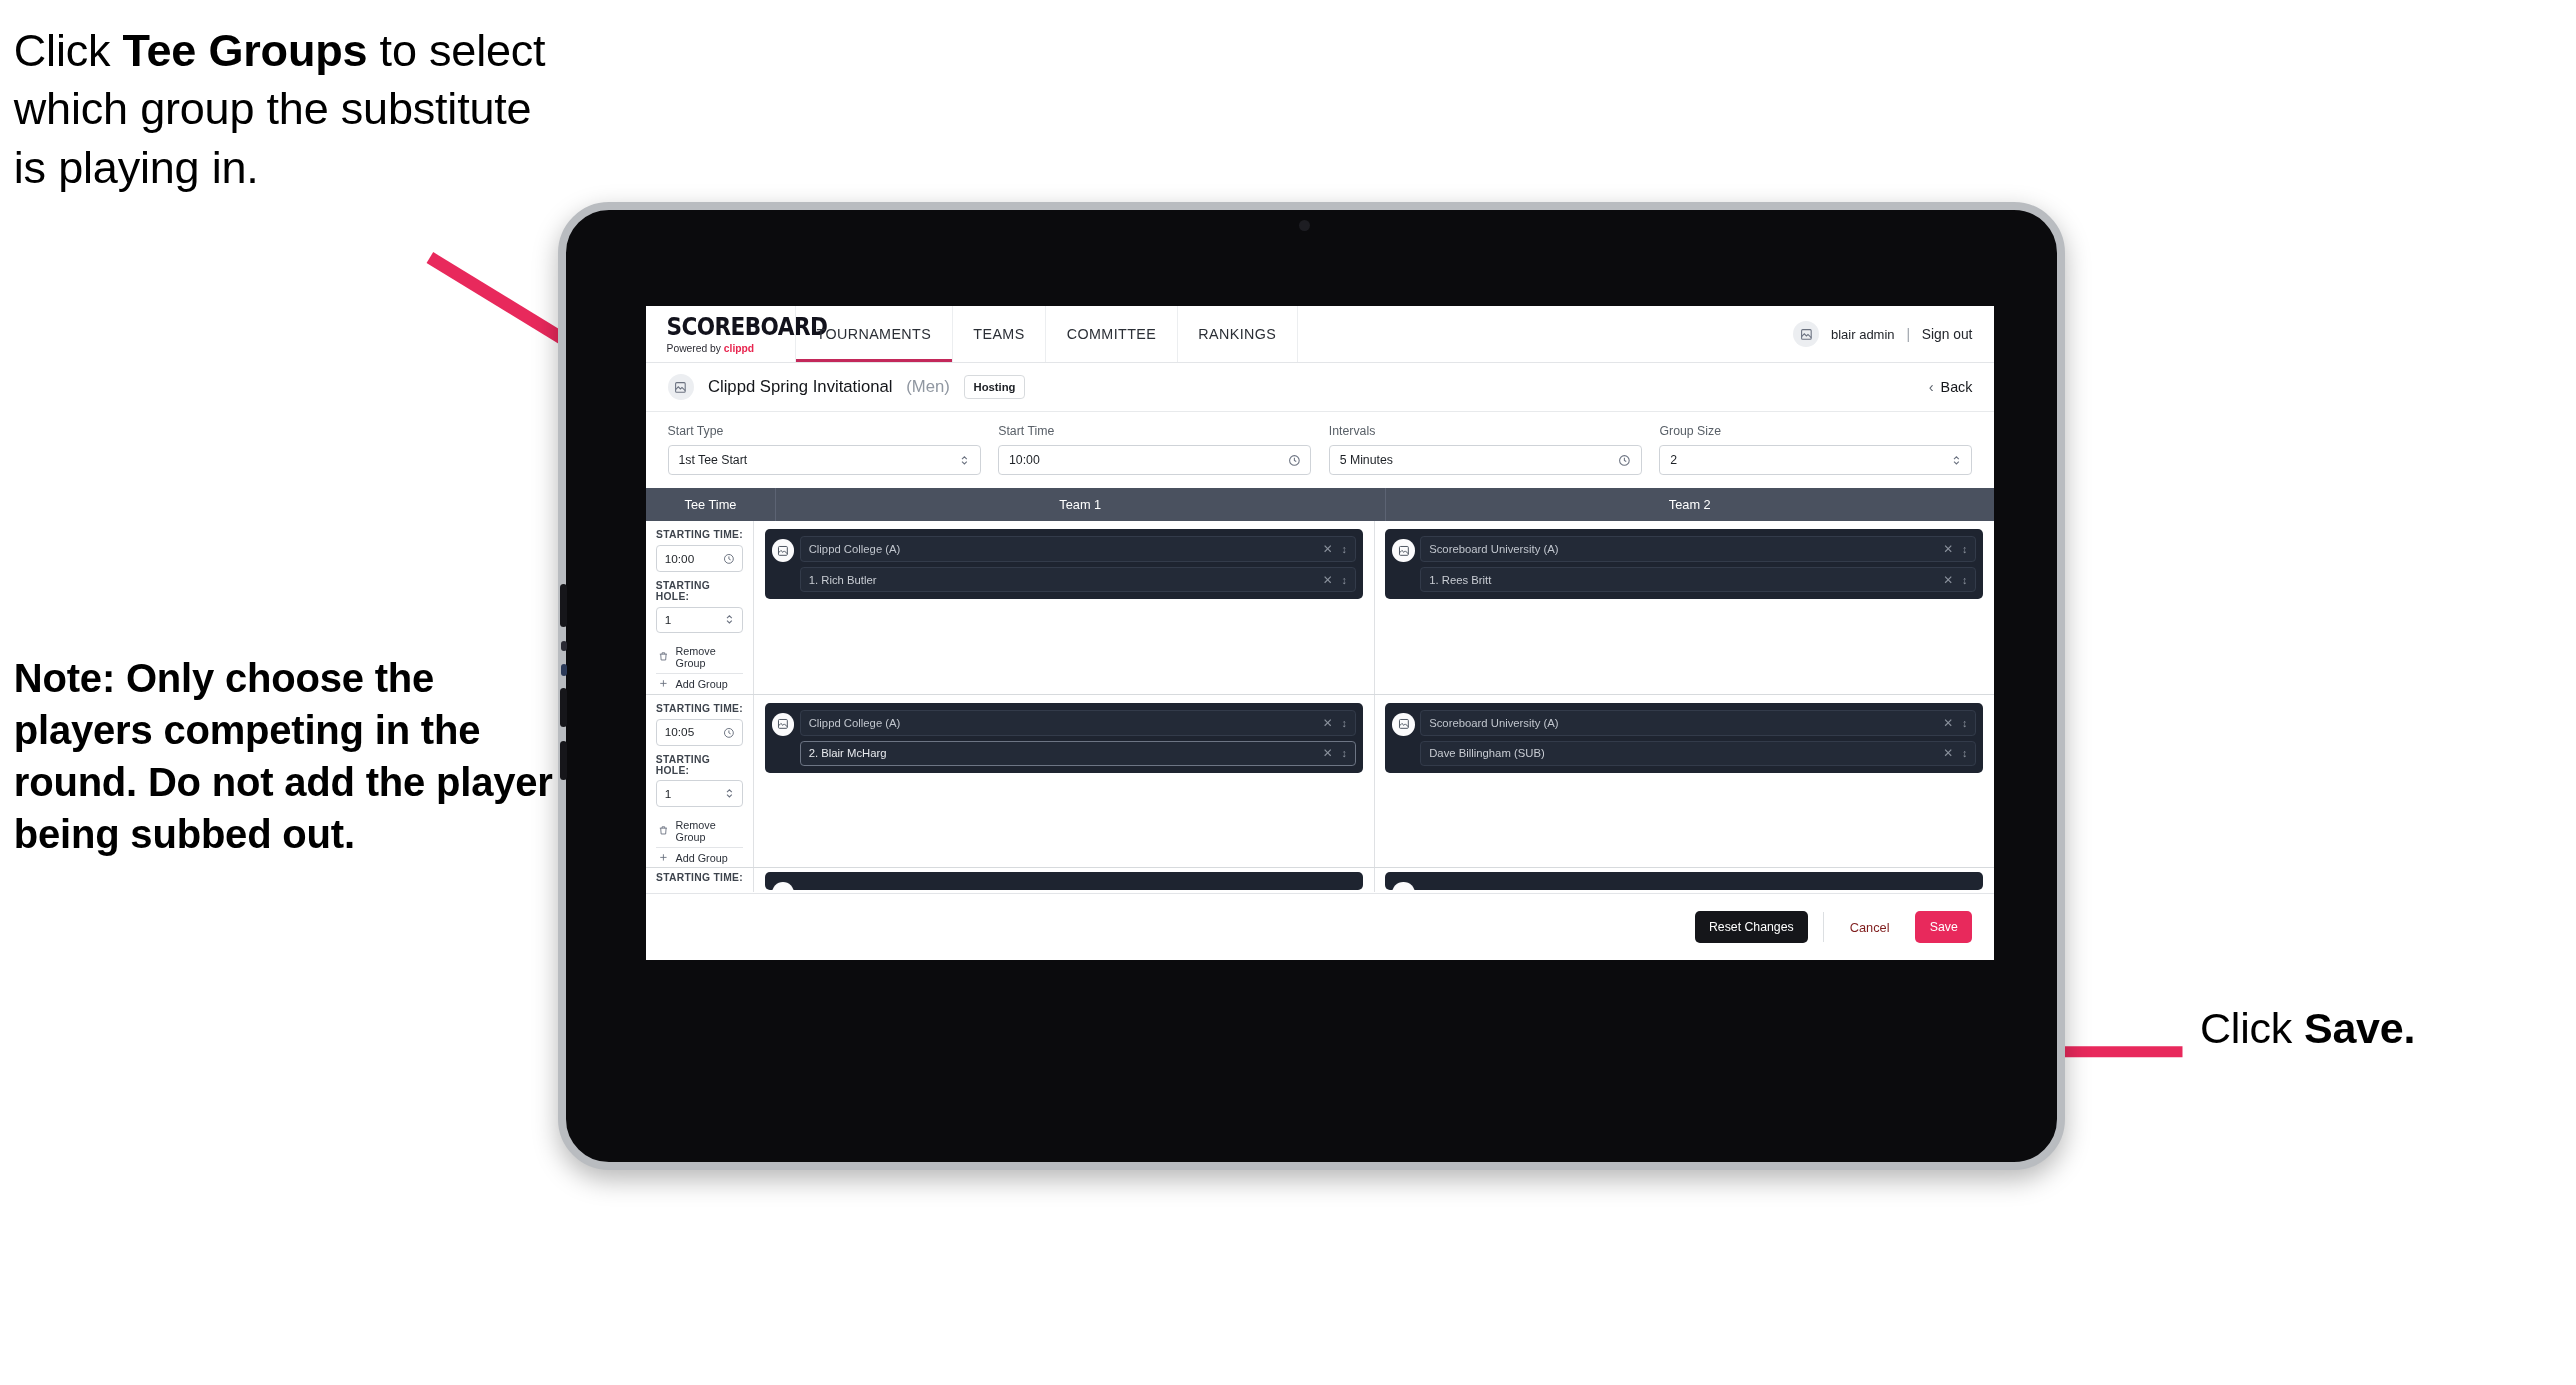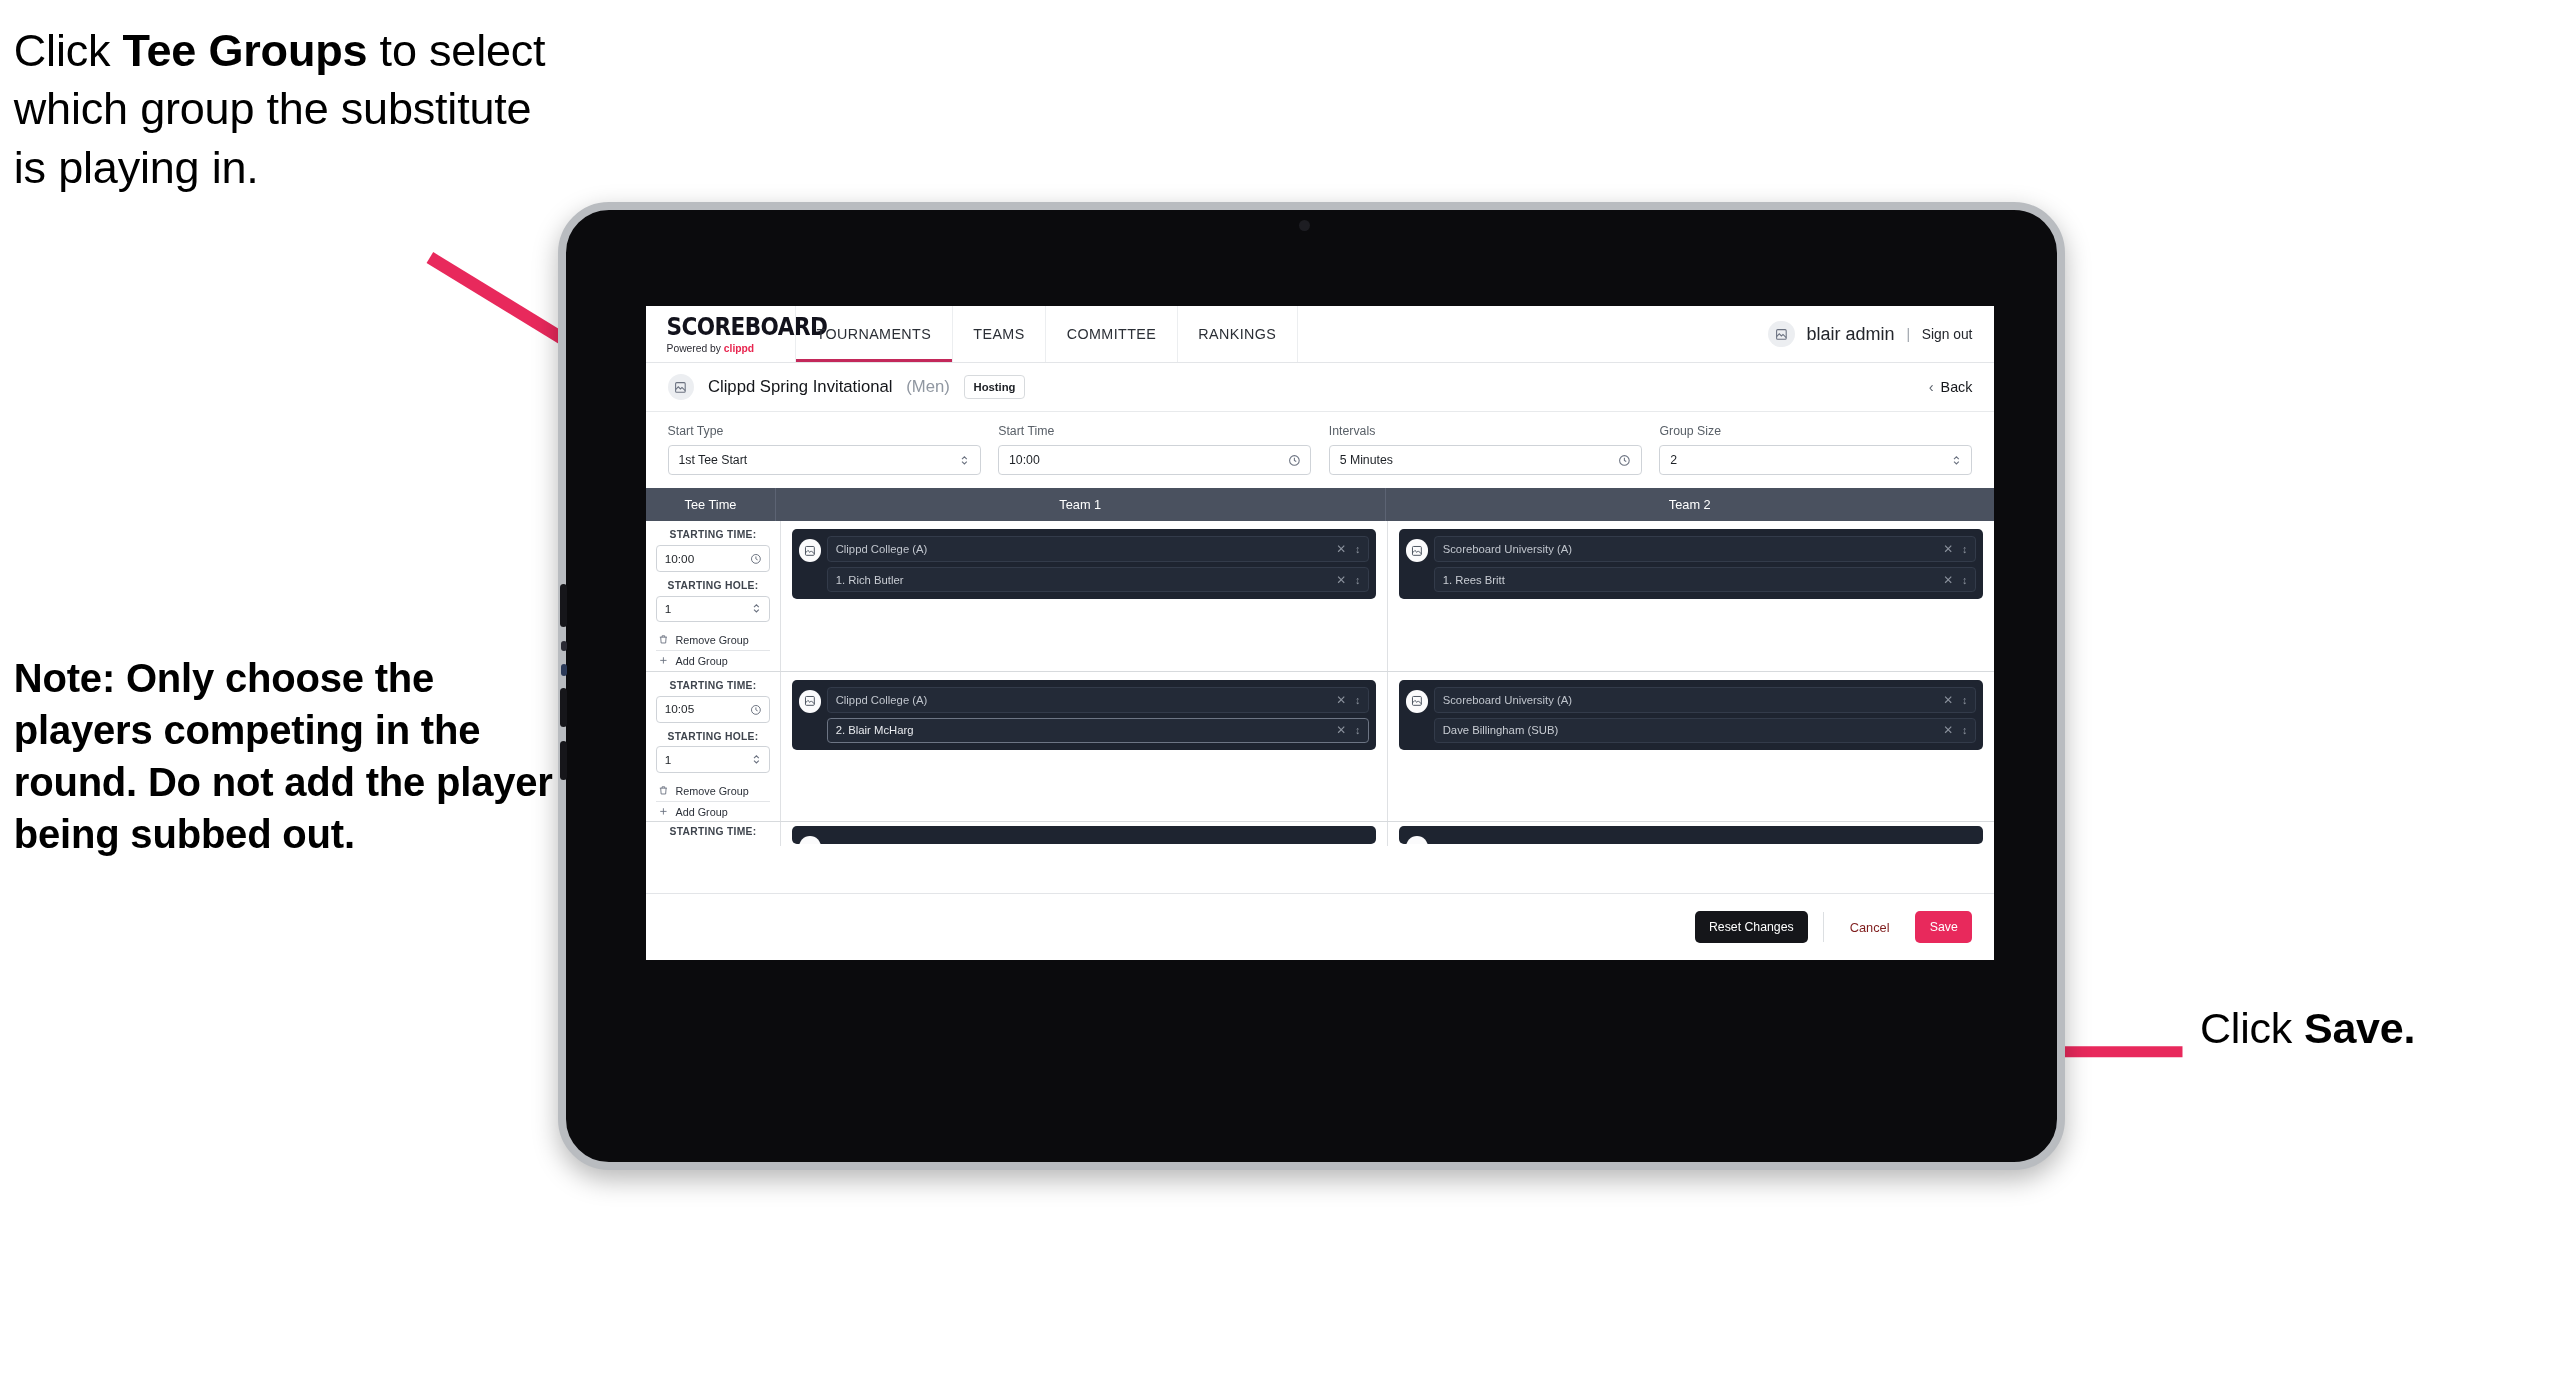--- a/index.html
+++ b/index.html
@@ -76,21 +76,21 @@
     position: relative; cursor: pointer;
   }
   .nav-tab.active::after {
     content: ""; position: absolute; left: 0; right: 0; bottom: 0; height: 2.9px; background: #c3285a;
   }
   .nav-right { margin-left: auto; display: flex; align-items: center; padding-right: 21.6px; gap: 11.8px; }
   .avatar-circle {
     width: 26.5px; height: 26.5px; border-radius: 50%; background: #eceef1;
     display:flex; align-items:center; justify-content:center; color:#6b7280;
   }
-  .nav-user { font-size: 18px; color: #23262c; }
+  .nav-user { font-size: 13px; color: #23262c; }
   .nav-sep { color: #9aa0a8; font-size: 13.8px; }
   .nav-signout { font-size: 13.8px; color: #23262c; cursor: pointer; }
 
   
   .tbar {
     height: 49px; flex: none; display: flex; align-items: center;
     padding: 0 21.6px; gap: 13.8px;
     border-bottom: 1px solid #e8eaec; background:#fff;
   }
   .tbar-title { font-size: 16.7px; color: #14161a; }
@@ -123,21 +123,21 @@
     border-right: 1px solid #5c6373;
   }
   .th.tee { width: 130px; flex: none; }
   .th.team { flex: 1; }
   .th:last-child { border-right: none; }
 
   .tbody { flex: 1; overflow: hidden; }
   .grow { display: flex; border-bottom: 1px solid #d7dadd; min-height: 141px; }
 
   .tee-cell {
-    width: 135px; flex: none; border-right: 1px solid #dfe1e4;
+    width: 108px; flex: none; border-right: 1px solid #dfe1e4;
     padding: 8.8px 9.8px 0 9.8px; display: flex; flex-direction: column; align-items: center;
   }
   .tee-lbl { font-size: 10.3px; font-weight: bold; color: #3e444d; letter-spacing: 0.3px; margin-bottom: 4.9px; }
   .tee-input {
     width: 100%; height: 26.5px; border: 1px solid #cfd3d8; border-radius: 3.9px;
     display: flex; align-items: center; padding: 0 7.9px; font-size: 11.8px; color: #1d2126;
     background: #fff; margin-bottom: 7.9px;
   }
   .tee-input .val { flex: 1; }
   .tee-link {

